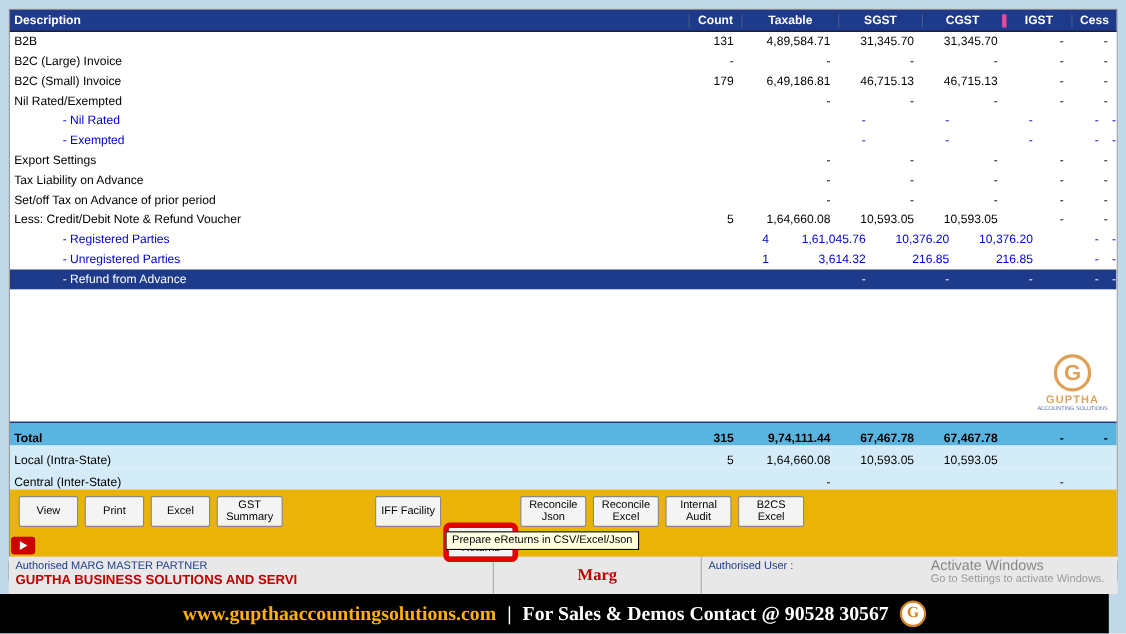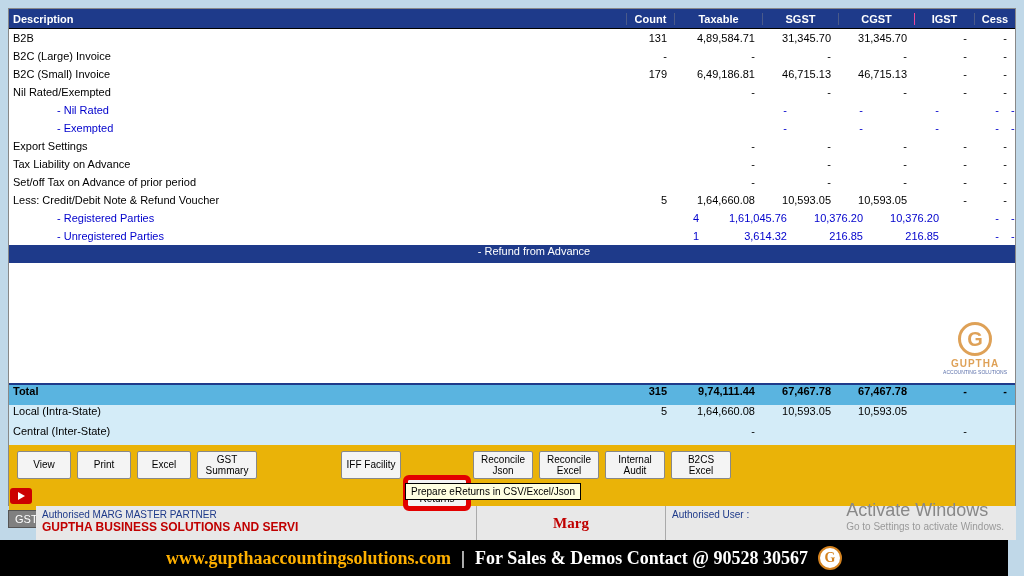--- a/index.html
+++ b/index.html
@@ -28,21 +28,21 @@
   font-weight: bold;
   font-size: 11px;
   height: 20px;
   align-items: center;
   border-bottom: 1px solid #000;
 }
 .col-desc { flex: 0 0 618px; text-align: left; padding: 0 4px; border-right: 1px solid #4a5a8a; }
 .col-count { flex: 0 0 48px; text-align: center; padding: 0 4px; border-right: 1px solid #4a5a8a; }
 .col-taxable { flex: 0 0 88px; text-align: center; padding: 0 4px; border-right: 1px solid #4a5a8a; }
 .col-sgst { flex: 0 0 76px; text-align: center; padding: 0 4px; border-right: 1px solid #4a5a8a; }
-.col-cgst { flex: 0 0 76px; text-align: center; padding: 0 4px; border-right: 1px solid #ec4899; }
+.col-cgst { flex: 0 0 76px; text-align: center; padding: 0 4px; border-right: 4px solid #ec4899; }
 .col-igst { flex: 0 0 60px; text-align: center; padding: 0 4px; border-right: 1px solid #4a5a8a; }
 .col-cess { flex: 1 1 auto; text-align: center; padding: 0 4px; }
 .table-body {
   height: 354px;
   overflow: hidden;
   position: relative;
   background: #fff;
 }
 .row {
   display: flex;
@@ -53,21 +53,21 @@
 }
 .row .col-desc { text-align: left; border-right: none; }
 .row .col-count,
 .row .col-taxable,
 .row .col-sgst,
 .row .col-cgst,
 .row .col-igst,
 .row .col-cess { text-align: right; padding-right: 8px; border-right: none; }
 .indent1 { padding-left: 16px !important; margin-left: 32px; }
 .blue-text { color: #0000cc; }
-.highlight-row { background: #1e3a8a; color: #fff; flex-direction: column; }
+.highlight-row { background: #1e3a8a; color: #fff; }
 .logo-mark {
   position: absolute;
   right: 8px;
   bottom: 8px;
   text-align: center;
   opacity: 0.75;
 }
 .logo-circle {
   width: 34px;
   height: 34px;
@@ -83,21 +83,21 @@
   color: #d4821f;
 }
 .logo-text { color: #d4821f; font-size: 10px; font-weight: bold; letter-spacing: 1px; }
 .logo-sub { color: #1e3a8a; font-size: 5px; }
 .summary-rows {
   border-top: 2px solid #1e3a8a;
 }
 .summary-row {
   display: flex;
   height: 20px;
-  align-items: flex-start;
+  align-items: flex-end;
   font-size: 11px;
 }
 .total-row { background: #5ab4e0; font-weight: bold; }
 .local-row { background: #d4ecf8; }
 .central-row { background: #d4ecf8; }
 .summary-row .col-desc { text-align: left; border-right: none; padding-left: 4px; }
 .summary-row .col-count,
 .summary-row .col-taxable,
 .summary-row .col-sgst,
 .summary-row .col-cgst,
@@ -160,21 +160,20 @@
 }
 .footer-user {
   position: absolute;
   left: 8px;
   right: 8px;
   bottom: 36px;
   height: 34px;
   background: #e8e8e8;
   display: flex;
   font-size: 11px;
-  margin-left: 28px;
 }
 .footer-left {
   flex: 0 0 440px;
   padding: 3px 6px;
 }
 .footer-left .line1 { color: #1e3a8a; font-size: 10px; }
 .footer-left .line2 { color: #c00000; font-weight: bold; font-size: 12px; }
 .footer-mid {
   flex: 0 0 190px;
   display: flex;
@@ -192,21 +191,21 @@
 .footer-right .line2 { color: #c00000; font-weight: bold; font-size: 12px; }
 .watermark-activate {
   position: absolute;
   right: 20px;
   bottom: 44px;
   color: #999;
   font-size: 11px;
   text-align: left;
   z-index: 5;
 }
-.watermark-activate .l1 { font-size: 18px; color: #888; }
+.watermark-activate .l1 { font-size: 13px; color: #888; }
 .watermark-activate .l2 { font-size: 10px; color: #999; }
 .play-btn {
   position: absolute;
   left: 10px;
   bottom: 72px;
   width: 22px;
   height: 16px;
   background: #cc0000;
   border-radius: 3px;
   display: flex;

